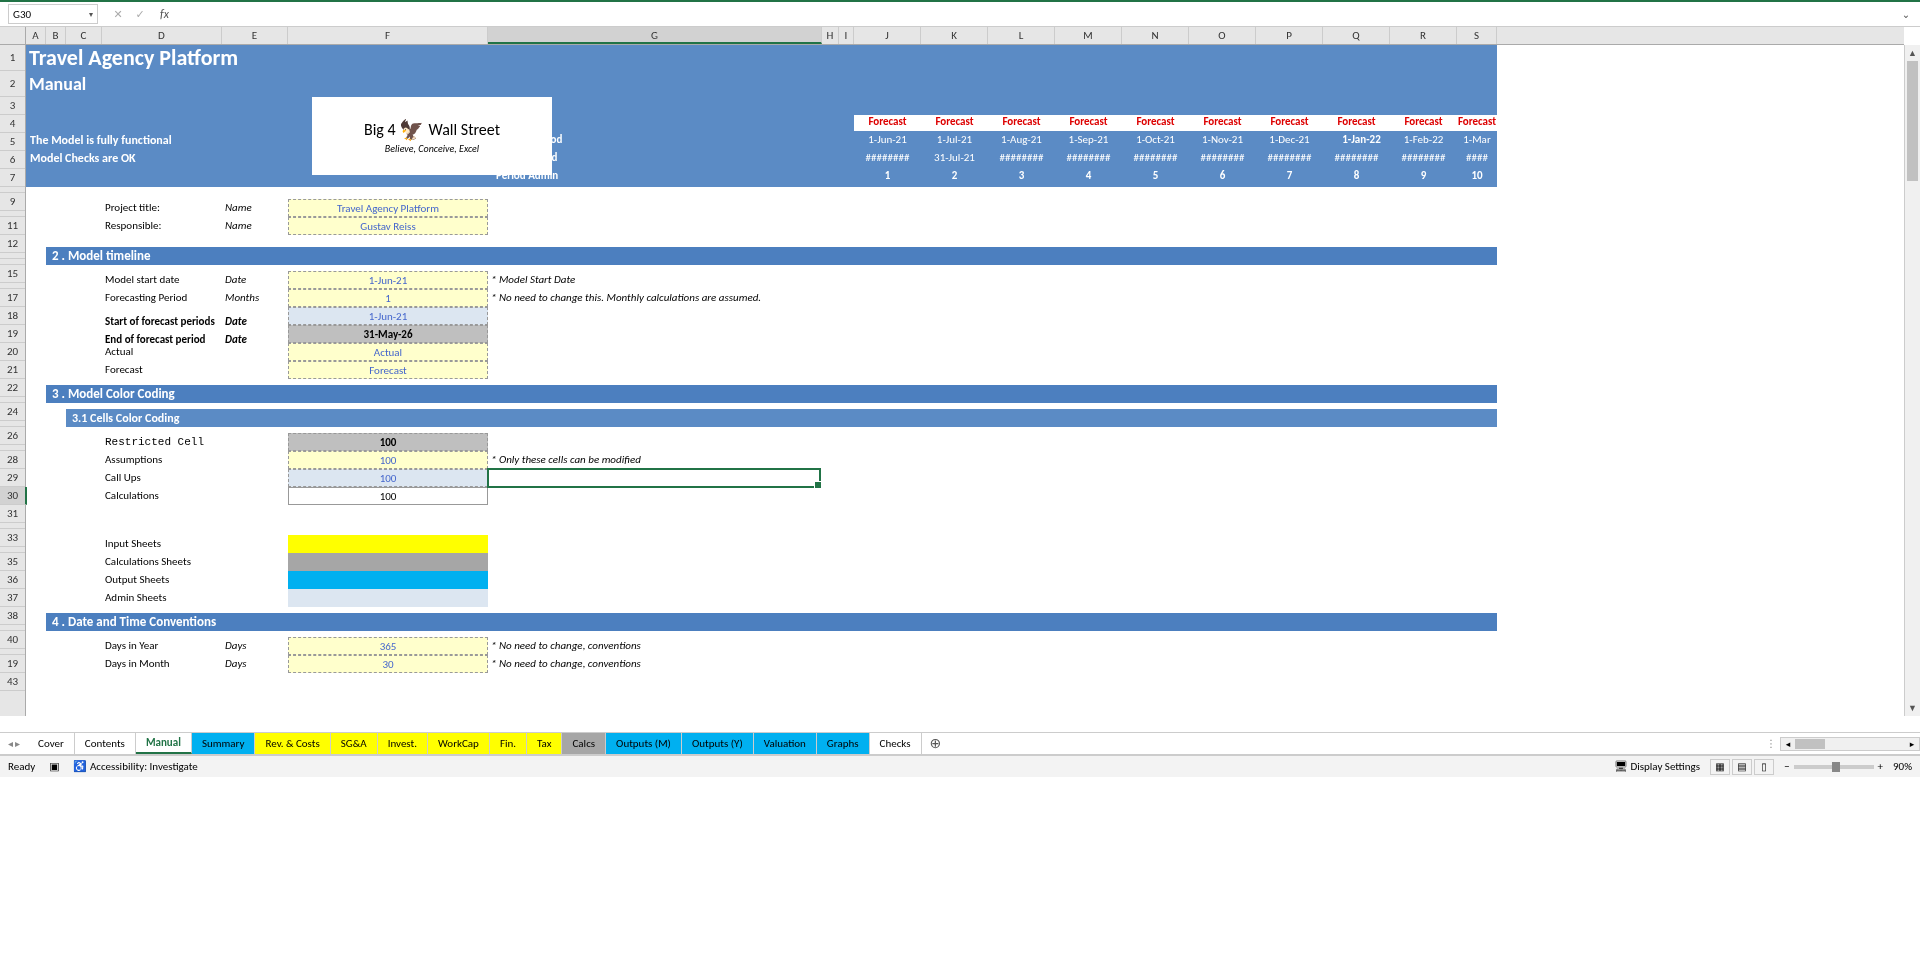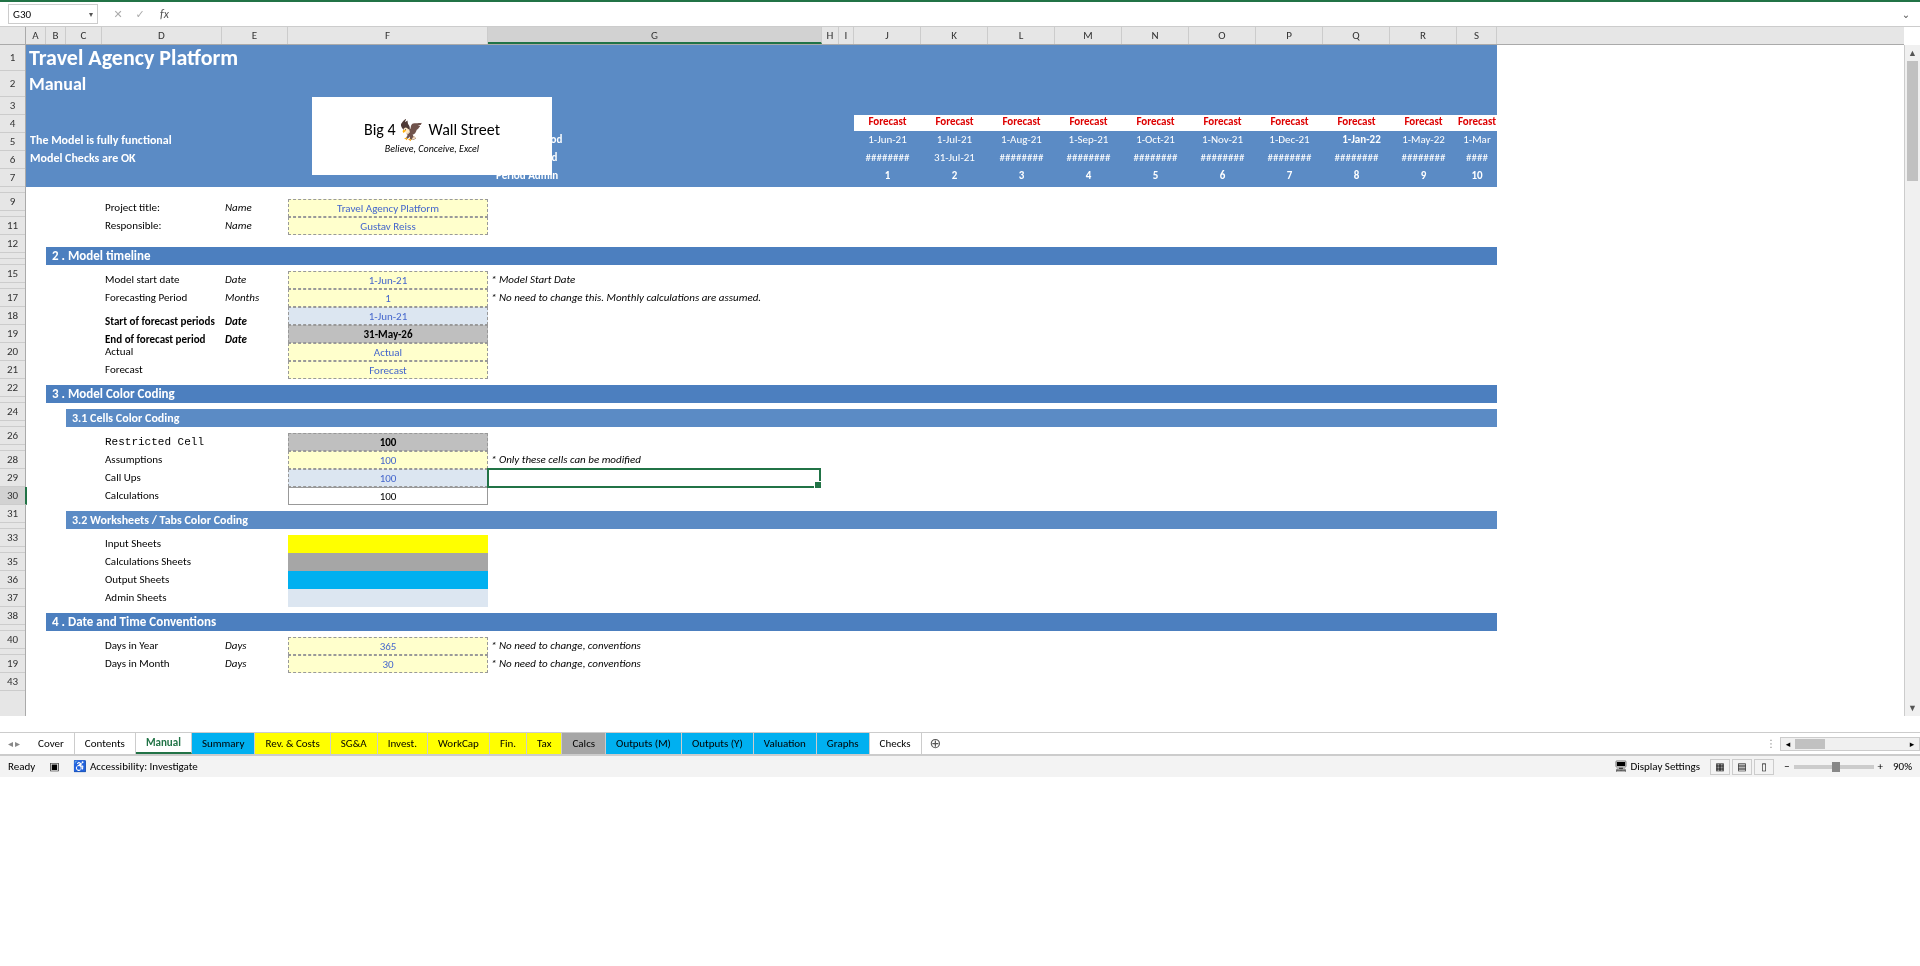--- a/index.html
+++ b/index.html
@@ -235,21 +235,21 @@
         <div class="forecast-num" style="position: absolute; left: 1163px; top: 72px; width: 67px;">6</div>
         <div class="forecast-hdr" style="position: absolute; left: 1230px; top: 18px; width: 67px; height: 16px;">Forecast</div>
         <div class="forecast-date" style="position: absolute; left: 1230px; top: 36px; width: 67px;">1-Dec-21</div>
         <div class="forecast-hash" style="position: absolute; left: 1230px; top: 54px; width: 67px;">########</div>
         <div class="forecast-num" style="position: absolute; left: 1230px; top: 72px; width: 67px;">7</div>
         <div class="forecast-hdr" style="position: absolute; left: 1297px; top: 18px; width: 67px; height: 16px;">Forecast</div>
         <div class="forecast-date" style="position: absolute; left: 1302px; top: 36px; width: 67px; font-weight: bold;">1-Jan-22</div>
         <div class="forecast-hash" style="position: absolute; left: 1297px; top: 54px; width: 67px;">########</div>
         <div class="forecast-num" style="position: absolute; left: 1297px; top: 72px; width: 67px;">8</div>
         <div class="forecast-hdr" style="position: absolute; left: 1364px; top: 18px; width: 67px; height: 16px;">Forecast</div>
-        <div class="forecast-date" style="position: absolute; left: 1364px; top: 36px; width: 67px;">1-May-22</div>
+        <div class="forecast-date" style="position: absolute; left: 1364px; top: 36px; width: 67px;">1-Feb-22</div>
         <div class="forecast-hash" style="position: absolute; left: 1364px; top: 54px; width: 67px;">########</div>
         <div class="forecast-num" style="position: absolute; left: 1364px; top: 72px; width: 67px;">9</div>
         <div class="forecast-hdr" style="position: absolute; left: 1431px; top: 18px; width: 40px; height: 16px;">Forecast</div>
         <div class="forecast-date" style="position: absolute; left: 1431px; top: 36px; width: 40px;">1-Mar</div>
         <div class="forecast-hash" style="position: absolute; left: 1431px; top: 54px; width: 40px;">####</div>
         <div class="forecast-num" style="position: absolute; left: 1431px; top: 72px; width: 40px;">10</div>
       </div>
       <div class="row thin">
         <div class="cell " style="width: 20px;"></div>
         <div class="cell " style="width: 20px;"></div>
@@ -700,21 +700,20 @@
         <div class="cell " style="width: 67px;"></div>
         <div class="cell " style="width: 67px;"></div>
         <div class="cell " style="width: 67px;"></div>
         <div class="cell " style="width: 67px;"></div>
         <div class="cell " style="width: 67px;"></div>
         <div class="cell " style="width: 40px;"></div>
       </div>
       <div class="row">
         <div class="cell " style="width: 20px;"></div>
         <div class="cell " style="width: 20px;"></div>
-        <div class="cell sub-section" style="width: 1431px;">3.2 Worksheets / Tabs Color Coding</div>
       </div>
       <div class="row thin">
         <div class="cell " style="width: 20px;"></div>
         <div class="cell " style="width: 20px;"></div>
         <div class="cell " style="width: 36px;"></div>
         <div class="cell " style="width: 120px;"></div>
         <div class="cell " style="width: 66px;"></div>
         <div class="cell " style="width: 200px;"></div>
         <div class="cell " style="width: 334px;"></div>
         <div class="cell " style="width: 17px;"></div>

